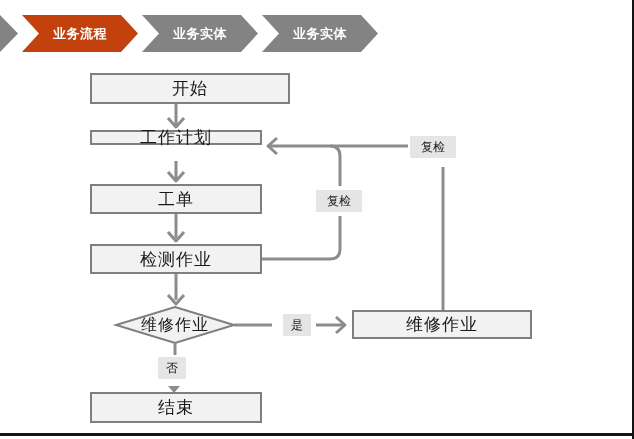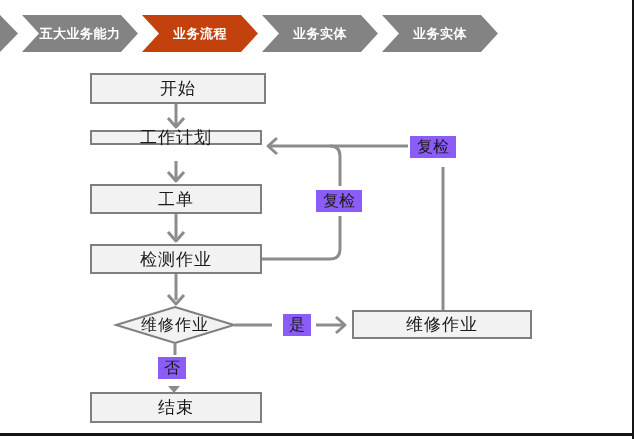--- a/index.html
+++ b/index.html
@@ -18,35 +18,35 @@
     clip-path:polygon(0 0, calc(100% - 17px) 0, 100% 50%, calc(100% - 17px) 100%, 0 100%, 17px 50%);
     cursor:pointer; user-select:none;
   }
   .chev.active { background:#c2410c; }
   
   .node {
     position:absolute; box-sizing:border-box; background:#F2F2F2; border:2px solid #7F7F7F;
     display:flex; align-items:center; justify-content:center;
     font-size:17px; color:#1A1A1A; letter-spacing:1px;
   }
-  #n-start   { left:90px;  top:73px;  width:176px; height:31px; }
+  #n-start   { left:90px;  top:73px;  width:200px; height:31px; }
   #n-plan    { left:90px;  top:130px; width:172px; height:15px; }
   #n-order   { left:90px;  top:184px; width:172px; height:30px; }
   #n-inspect { left:90px;  top:244px; width:172px; height:30px; }
   #n-repair  { left:352px; top:310px; width:180px; height:29px; }
   #n-end     { left:90px;  top:392px; width:172px; height:31px; }
   .diamond-label {
     position:absolute; left:116px; top:307px; width:118px; height:36px;
     display:flex; align-items:center; justify-content:center;
     font-size:16px; color:#1A1A1A; letter-spacing:1px;
   }
   
   .edge-label {
-    position:absolute; background:#8b5cf6; text-align:center;
-    font-size:16px; color:#1A1A1A; line-height:22px;
+    position:absolute; background:#e5e5e5; text-align:center;
+    font-size:12px; color:#1A1A1A; line-height:22px;
   }
   #lbl-recheck1 { left:316px; top:190px; width:46px; }
   #lbl-recheck2 { left:410px; top:136px; width:46px; }
   #lbl-yes      { left:283px; top:314px; width:28px; }
   #lbl-no       { left:158px; top:357px; width:28px; }
   
   .wires { position:absolute; left:0; top:0; pointer-events:none; }
   .wires line, .wires polyline, .wires path {
     stroke:#8C8C8C; stroke-width:3; fill:none; stroke-linejoin:round;
   }
@@ -56,23 +56,20 @@
   .bottom-line { position:absolute; left:0; top:433px; width:634px; height:3px; background:#141414; }
   .right-line  { position:absolute; top:0; right:0; width:2px; height:439px; background:#141414; }
 </style>
 </head>
 <body>
 
 <div class="stage">
 
   <div class="stepper">
     <div class="chev-lead"></div>
-    <div class="chev">
-      <span>五大业务能力</span>
-    </div>
     <div class="chev active">
       <span>业务流程</span>
     </div>
     <div class="chev">
       <span>业务实体</span>
     </div>
     <div class="chev">
       <span>业务实体</span>
     </div>
   </div>

